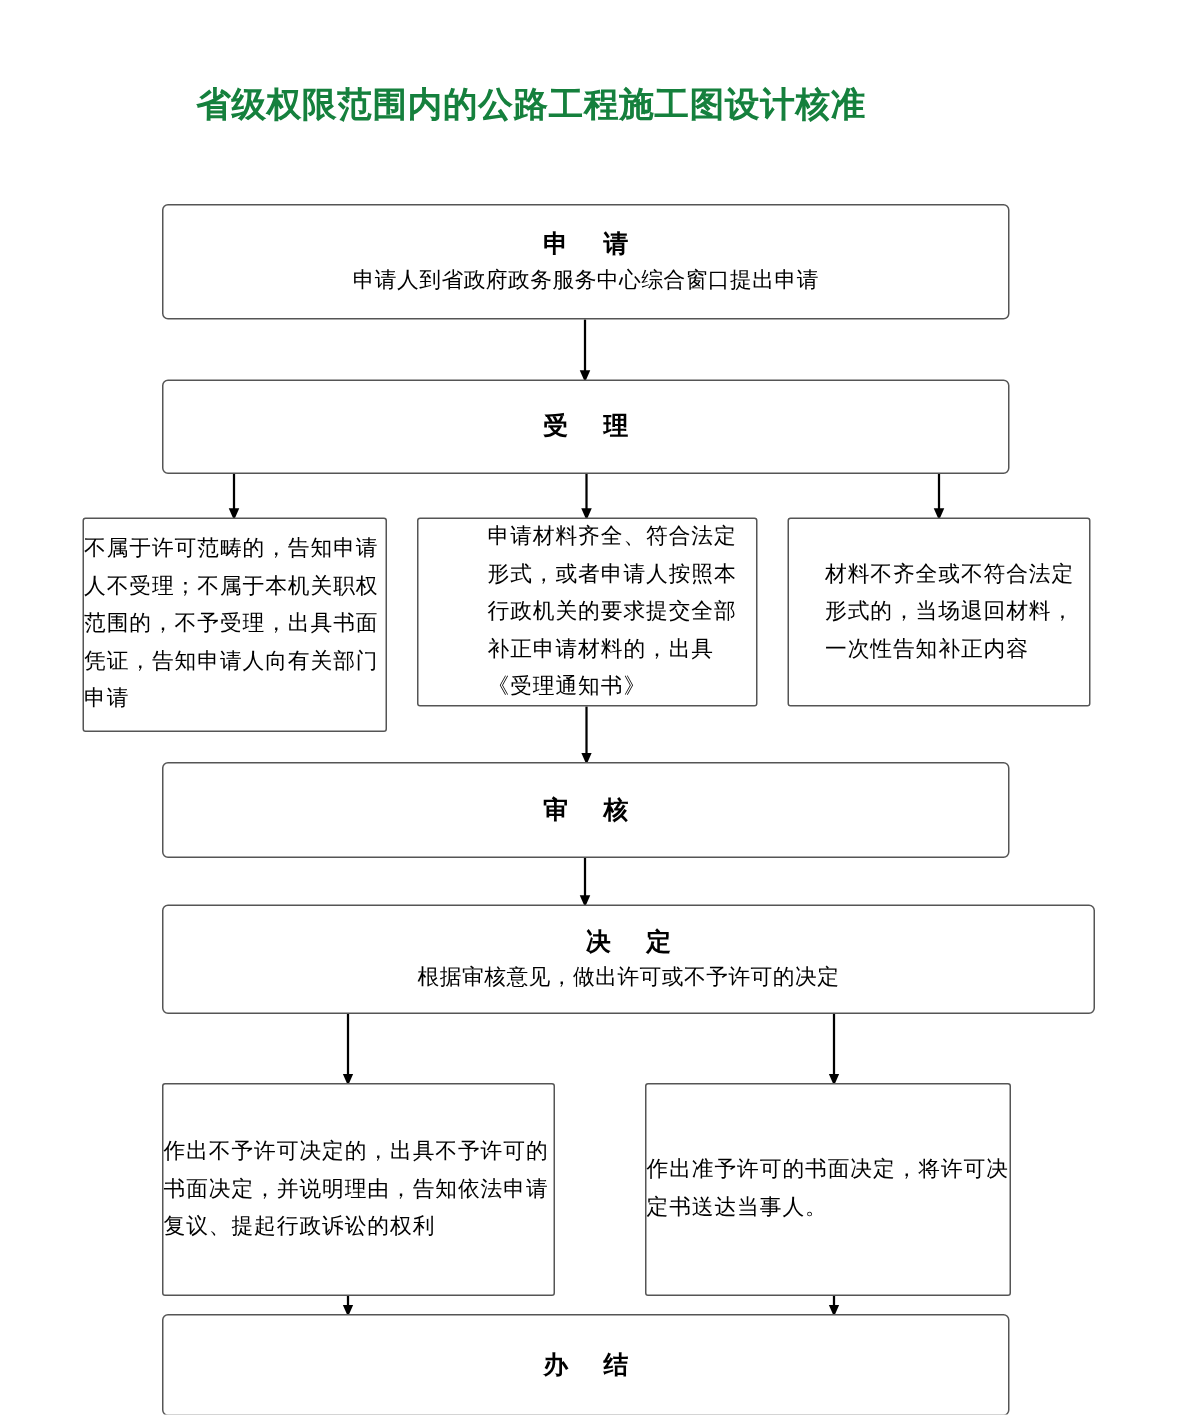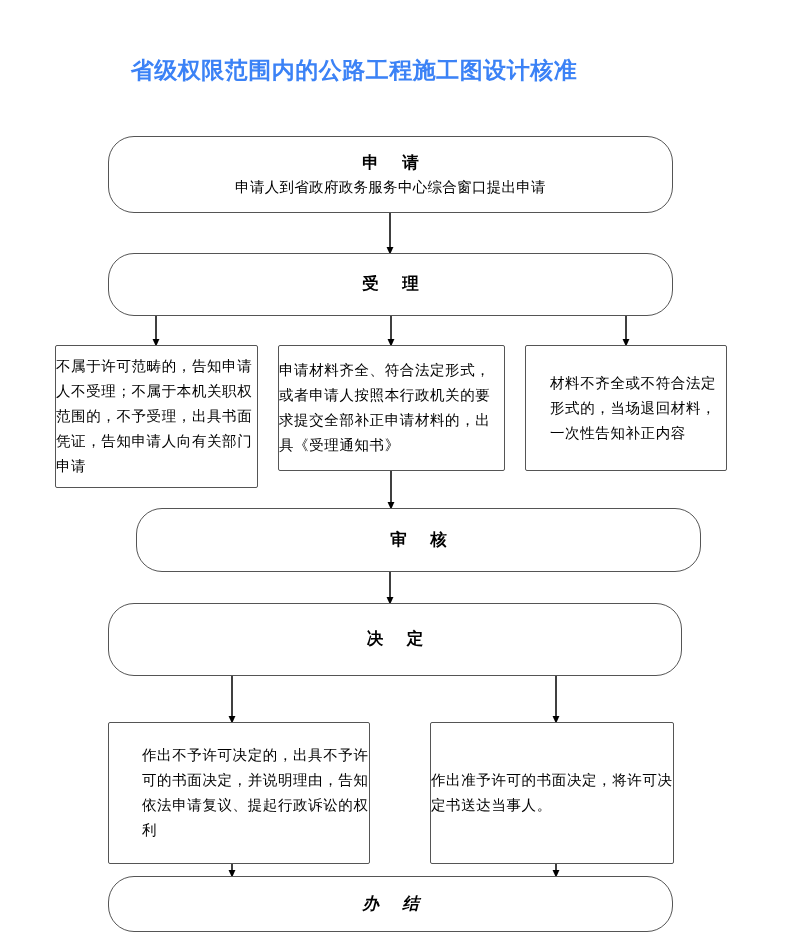--- a/index.html
+++ b/index.html
@@ -22,35 +22,35 @@
   }
   .page-title {
     position: absolute;
     left: 0; top: 54px;
     width: 708px;
     text-align: center;
     font-size: 23px;
     font-weight: bold;
     letter-spacing: 0.5px;
     font-family: "DejaVu Sans", "Liberation Sans", sans-serif;
-    color: #3b82f6;
+    color: #15803d;
     line-height: 32px;
   }
   .node {
     position: absolute;
     box-sizing: border-box;
     border: 1.6px solid #555555;
     background: #ffffff;
     display: flex;
     flex-direction: column;
     align-items: center;
     justify-content: center;
   }
   .node.main {
-    border-radius: 26px;
+    border-radius: 4px;
   }
   .node.sub {
     border-radius: 2px;
   }
   .node-head {
     font-size: 16.5px;
     font-weight: bold;
     letter-spacing: 9px;
     text-indent: 9px;
     font-family: "DejaVu Sans", "Liberation Sans", sans-serif;
@@ -69,27 +69,27 @@
     text-align: left;
     line-height: 25px;
     letter-spacing: 0.6px;
     width: 100%;
     padding: 0 16px;
   }
   
   #n-apply   { left: 108px; top: 136px; width: 565px; height: 77px; }
   #n-accept  { left: 108px; top: 253px; width: 565px; height: 63px; gap: 20px; }
   #n-branch1 { left: 55px;  top: 345px; width: 203px; height: 143px; }
-  #n-branch2 { left: 278px; top: 345px; width: 227px; height: 126px; }
+  #n-branch2 { left: 278px; top: 345px; width: 227px; height: 126px; padding-left: 46px; }
   #n-branch3 { left: 525px; top: 345px; width: 202px; height: 126px; padding-left: 24px; }
-  #n-review  { left: 108px; top: 508px; width: 565px; height: 64px; margin-left: 28px; }
-  #n-decide  { left: 108px; top: 603px; width: 574px; height: 73px; }
-  #n-deny    { left: 108px; top: 722px; width: 262px; height: 142px; padding-left: 33px; }
+  #n-review  { left: 108px; top: 508px; width: 565px; height: 64px; }
+  #n-decide  { left: 108px; top: 603px; width: 622px; height: 73px; }
+  #n-deny    { left: 108px; top: 722px; width: 262px; height: 142px; }
   #n-grant   { left: 430px; top: 722px; width: 244px; height: 142px; }
-  #n-done    { left: 108px; top: 876px; width: 565px; height: 56px; font-style: italic; }
+  #n-done    { left: 108px; top: 876px; width: 565px; height: 68px; }
   .done-head {
     font-size: 16.5px;
     font-weight: bold;
     letter-spacing: 9px;
     text-indent: 9px;
   }
 </style>
 </head>
 <body>
 
@@ -135,20 +135,21 @@
 <div class="node sub" id="n-branch3">
   <div class="node-body just">材料不齐全或不符合法定形式的，当场退回材料，一次性告知补正内容</div>
 </div>
 
 <div class="node main" id="n-review">
   <div class="node-head">审 核</div>
 </div>
 
 <div class="node main" id="n-decide">
   <div class="node-head">决 定</div>
+  <div class="node-body">根据审核意见，做出许可或不予许可的决定</div>
 </div>
 
 <div class="node sub" id="n-deny">
   <div class="node-body just">作出不予许可决定的，出具不予许可的书面决定，并说明理由，告知依法申请复议、提起行政诉讼的权利</div>
 </div>
 
 <div class="node sub" id="n-grant">
   <div class="node-body just">作出准予许可的书面决定，将许可决定书送达当事人。</div>
 </div>
 

